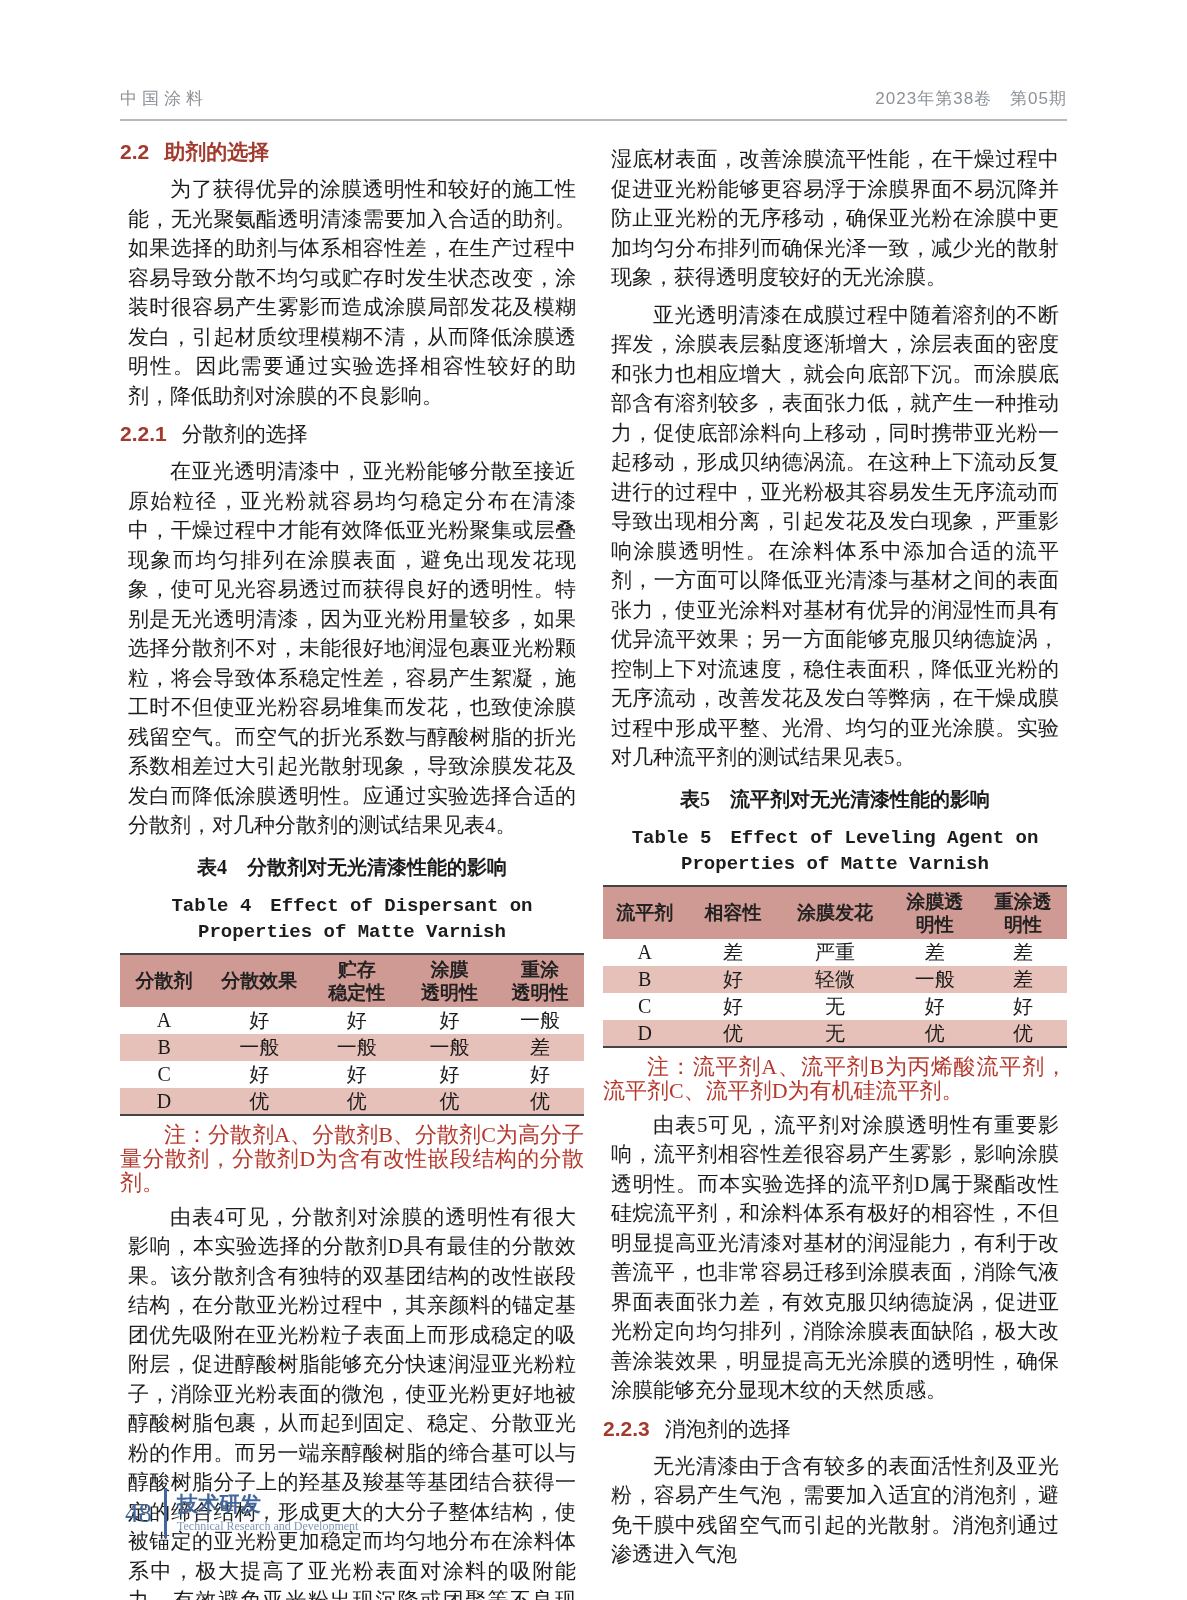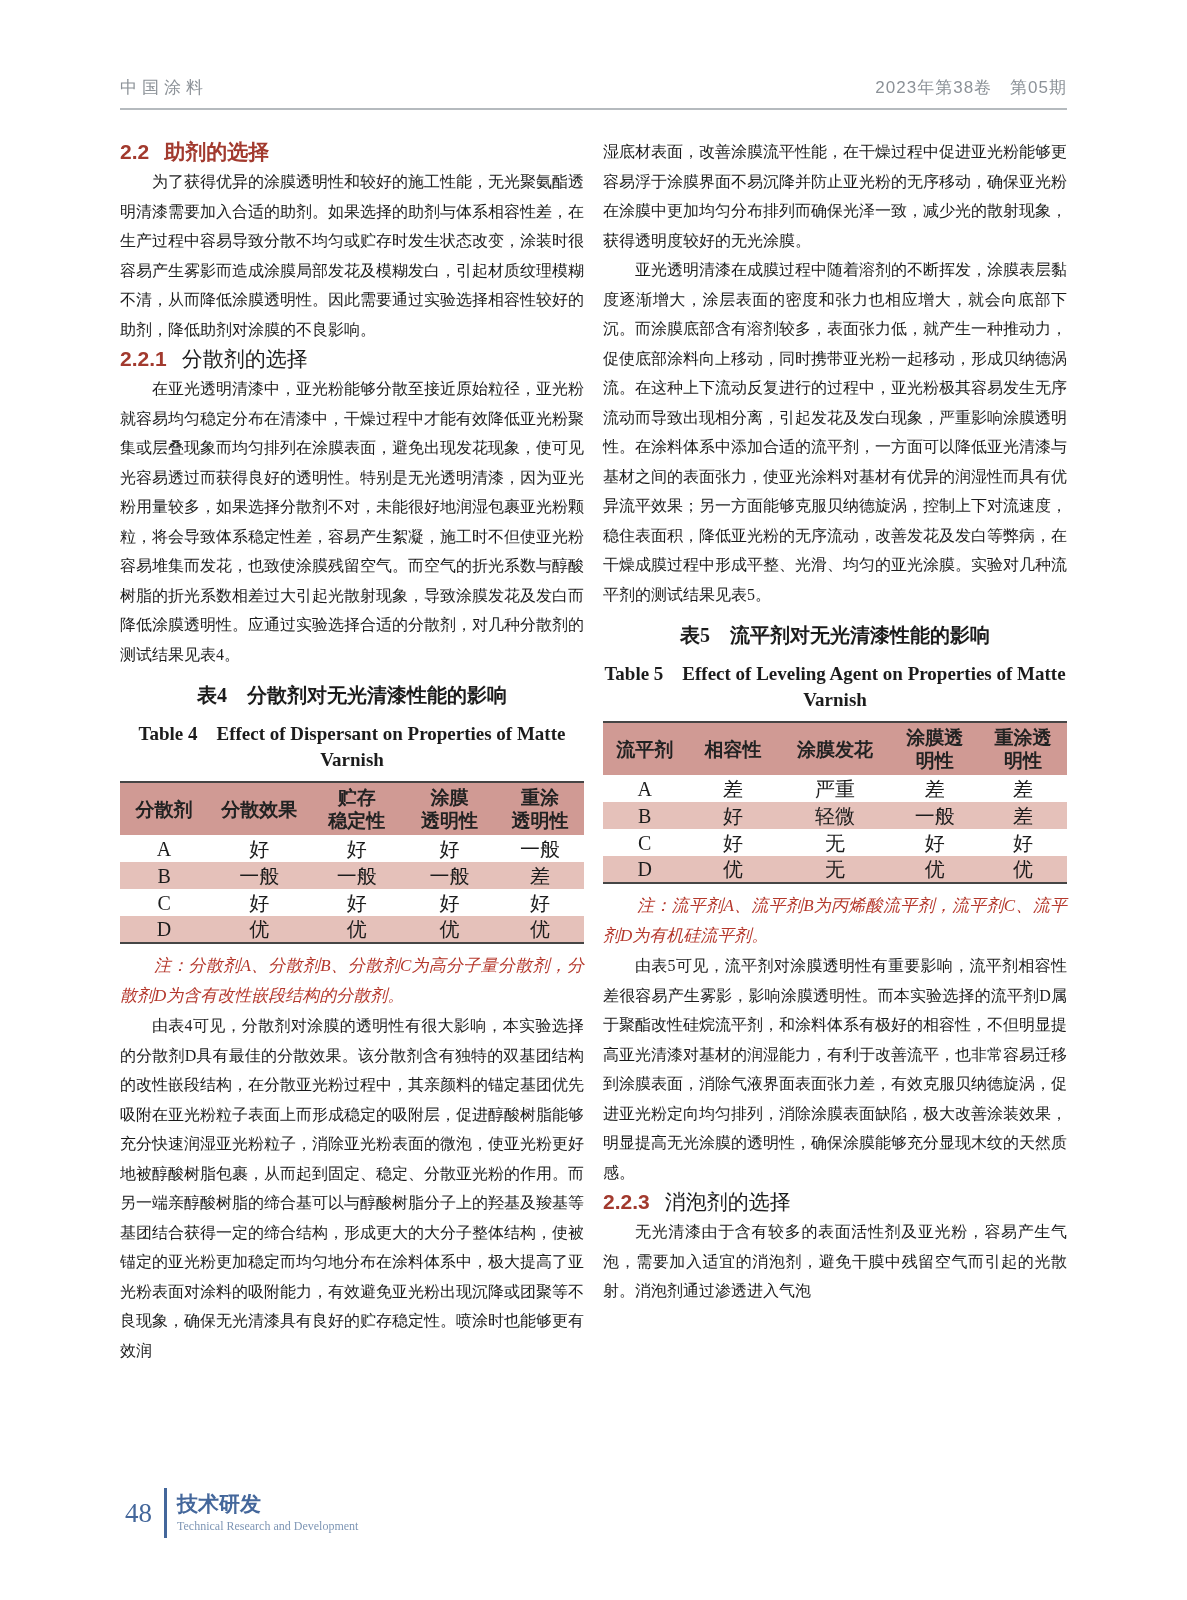--- a/index.html
+++ b/index.html
@@ -14,48 +14,48 @@
     --ink:#1c1c1c;
   }
   *{box-sizing:border-box;}
   html,body{margin:0;padding:0;background:#ffffff;}
   .page{
     position:relative;width:1187px;height:1600px;margin:0 auto;background:#ffffff;
     font-family:"Liberation Serif","DejaVu Serif",serif;color:var(--ink);overflow:hidden;
   }
   
   .page-header{
-    position:absolute;top:76px;left:120px;width:947px;
+    position:absolute;top:87px;left:120px;width:947px;
     display:flex;justify-content:space-between;align-items:flex-end;
     padding-bottom:9px;border-bottom:2px solid var(--rule_gray);
     color:var(--header_gray);font-family:"Liberation Sans","DejaVu Sans",sans-serif;
   }
   .ph-left{font-size:17px;letter-spacing:5px;}
   .ph-right{font-size:17px;letter-spacing:1px;}
   
   .columns{position:absolute;top:137px;left:120px;width:947px;display:flex;gap:19px;}
   .col{width:464px;}
-  p.body{margin:0;font-size:16px;line-height:29.5px;text-align:justify;text-indent:2em;}
+  p.body{margin:8px;font-size:21px;line-height:29.5px;text-align:justify;text-indent:2em;}
   p.body.noindent{text-indent:0;}
   .sec{margin:0;font-size:21px;line-height:30px;font-weight:bold;}
   .sec .num{color:var(--accent_red);font-family:"Liberation Sans","DejaVu Sans",sans-serif;margin-right:15px;}
   .sec.main .title{color:var(--accent_red);font-family:"Liberation Sans","DejaVu Sans",sans-serif;}
   .sec.sub .title{color:var(--ink);font-weight:normal;}
   
   .tblock{margin-top:12px;}
   .tbl-title-cn{text-align:center;font-size:20px;font-weight:bold;line-height:28px;margin:12px;}
-  .tbl-title-en{text-align:center;font-size:19px;font-weight:bold;line-height:26px;margin:0 0 8px 0;font-family:Liberation Serif, serif;}
+  .tbl-title-en{text-align:center;font-size:19px;font-weight:bold;line-height:26px;margin:0 0 8px 0;font-family:Liberation Mono, monospace;}
   table.data{width:100%;border-collapse:collapse;border-top:2px solid #454545;border-bottom:2px solid #454545;}
   table.data th{
     background:var(--table_header_bg);font-size:19px;font-weight:bold;color:#222;
     padding:3px 2px;line-height:23px;white-space:pre-line;text-align:center;vertical-align:middle;height:52px;
   }
   table.data td{font-size:20px;text-align:center;vertical-align:middle;height:27px;padding:0 2px;line-height:26px;}
   table.data tr.alt td{background:var(--table_row_alt_bg);}
-  p.tbl-note{margin:7px 0 0 0;color:var(--note_red);font-size:17px;line-height:30px;text-align:justify;text-indent:2em;font-style:italic;}
+  p.tbl-note{margin:7px 0 0 0;color:var(--note_red);font-size:22px;line-height:24px;text-align:justify;text-indent:2em;}
   .after-table{margin-top:12px;}
   
   .page-footer{position:absolute;left:125px;top:1488px;display:flex;align-items:center;color:var(--footer_blue);}
   .pf-num{font-size:27px;line-height:27px;margin-right:12px;font-family:"Liberation Serif","DejaVu Serif",serif;}
   .pf-bar{width:3px;height:50px;background:var(--footer_blue);margin-right:10px;}
   .pf-text{display:flex;flex-direction:column;justify-content:center;}
   .pf-cn{font-size:21px;font-weight:bold;line-height:26px;font-family:"Liberation Sans","DejaVu Sans",sans-serif;}
   .pf-en{font-size:12px;line-height:18px;color:var(--footer_blue_light);}
 </style>
 </head>

